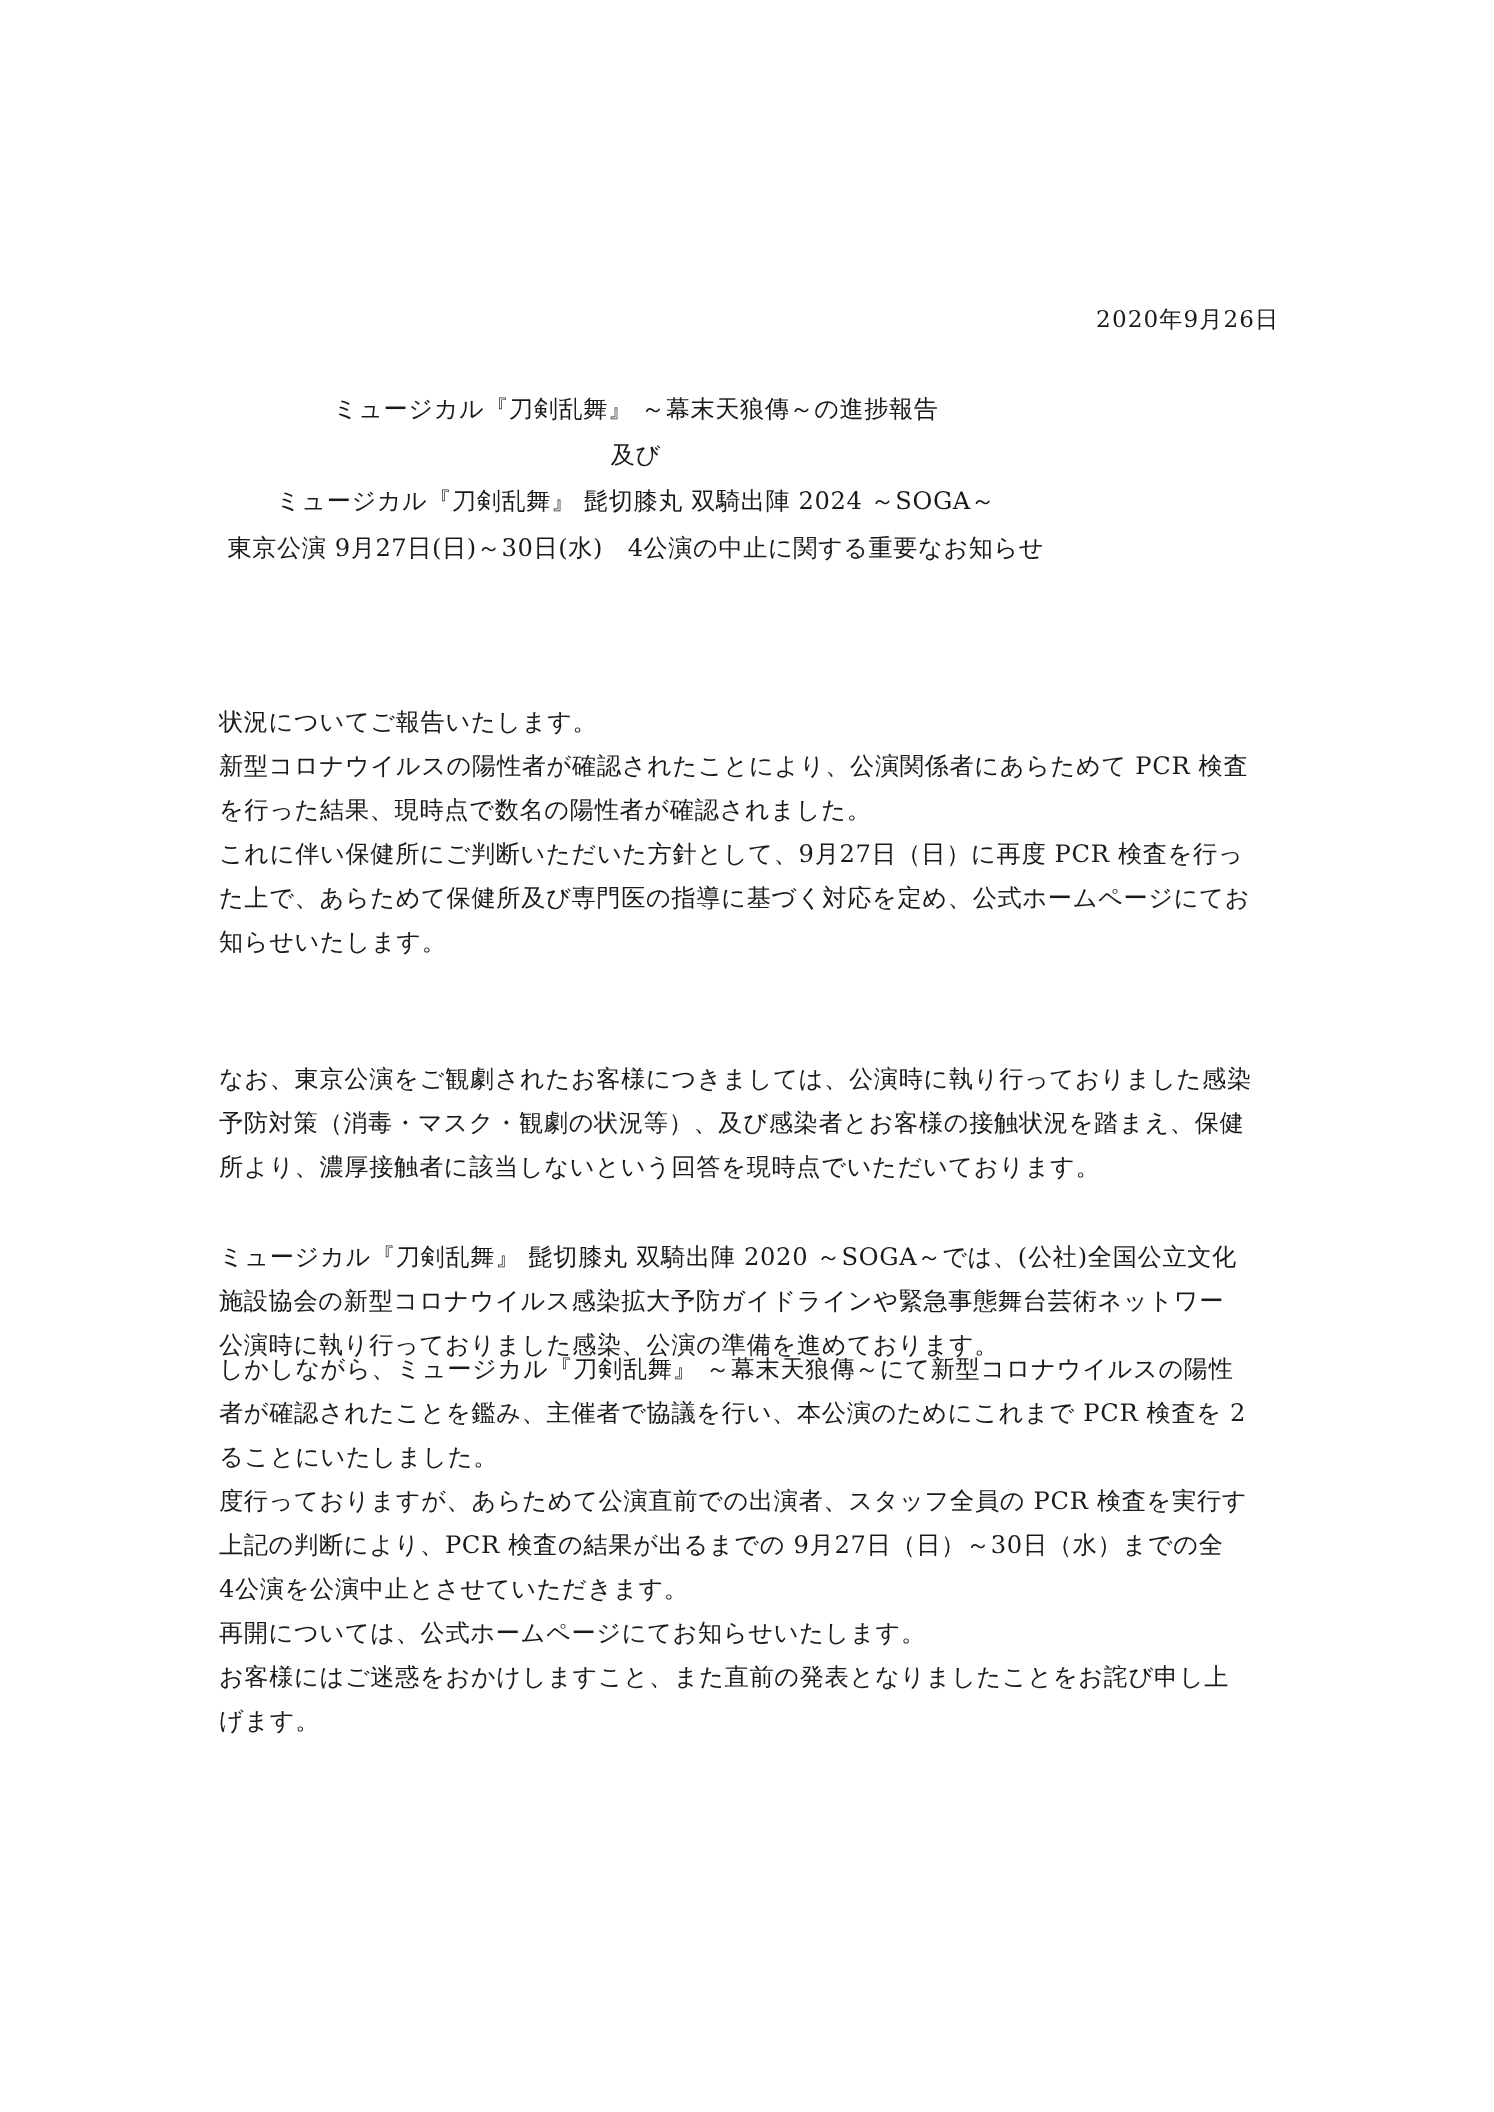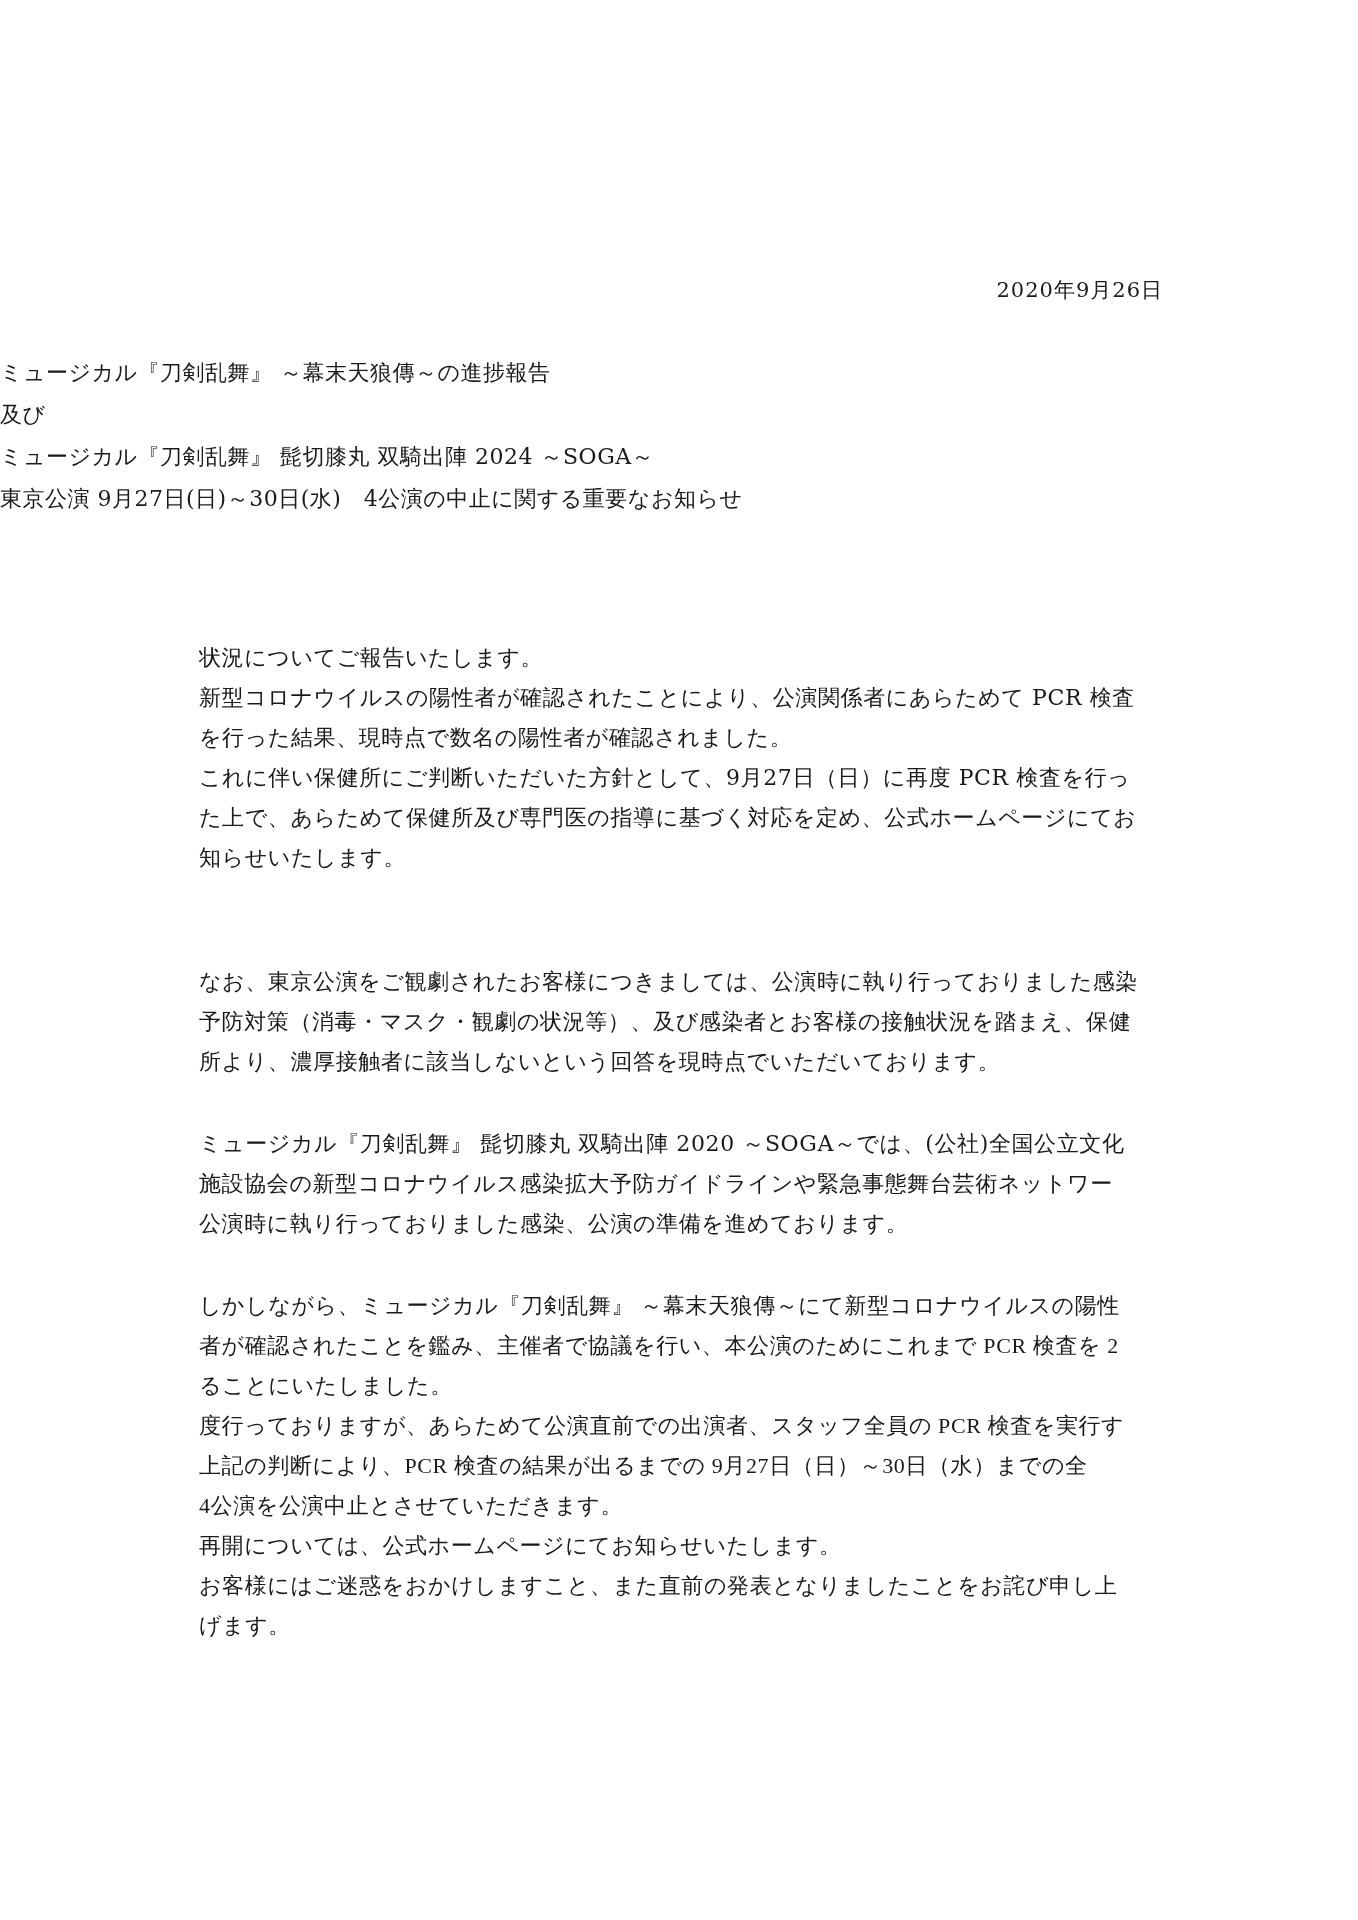--- a/index.html
+++ b/index.html
@@ -29,20 +29,21 @@
     font-size: 21px;
     letter-spacing: 1px;
     white-space: nowrap;
     margin-top: 44px;
   }
   .title-block {
     position: absolute;
     top: 352px;
     left: 0;
     width: 1156px;
+    text-align: center;
   }
   .title-line {
     font-size: 22px;
     line-height: 42px;
     height: 42px;
     white-space: nowrap;
     letter-spacing: 0.5px;
   }
   .body-block {
     position: absolute;
@@ -87,21 +88,21 @@
     <div class="body-line">予防対策（消毒・マスク・観劇の状況等）、及び感染者とお客様の接触状況を踏まえ、保健</div>
     <div class="body-line">所より、濃厚接触者に該当しないという回答を現時点でいただいております。</div>
   </div>
 
   <div class="body-block" style="top:1124px;">
     <div class="body-line">ミュージカル『刀剣乱舞』 髭切膝丸 双騎出陣 2020 ～SOGA～では、(公社)全国公立文化</div>
     <div class="body-line">施設協会の新型コロナウイルス感染拡大予防ガイドラインや緊急事態舞台芸術ネットワー</div>
     <div class="body-line">公演時に執り行っておりました感染、公演の準備を進めております。</div>
   </div>
 
-  <div class="body-block" style="top:1286px;font-family:Liberation Serif, serif;">
+  <div class="body-block" style="top:1226px;">
     <div class="body-line">しかしながら、ミュージカル『刀剣乱舞』 ～幕末天狼傳～にて新型コロナウイルスの陽性</div>
     <div class="body-line">者が確認されたことを鑑み、主催者で協議を行い、本公演のためにこれまで PCR 検査を 2</div>
     <div class="body-line">ることにいたしました。</div>
     <div class="body-line">度行っておりますが、あらためて公演直前での出演者、スタッフ全員の PCR 検査を実行す</div>
     <div class="body-line">上記の判断により、PCR 検査の結果が出るまでの 9月27日（日）～30日（水）までの全</div>
     <div class="body-line">4公演を公演中止とさせていただきます。</div>
     <div class="body-line">再開については、公式ホームページにてお知らせいたします。</div>
     <div class="body-line">お客様にはご迷惑をおかけしますこと、また直前の発表となりましたことをお詫び申し上</div>
     <div class="body-line">げます。</div>
   </div>

